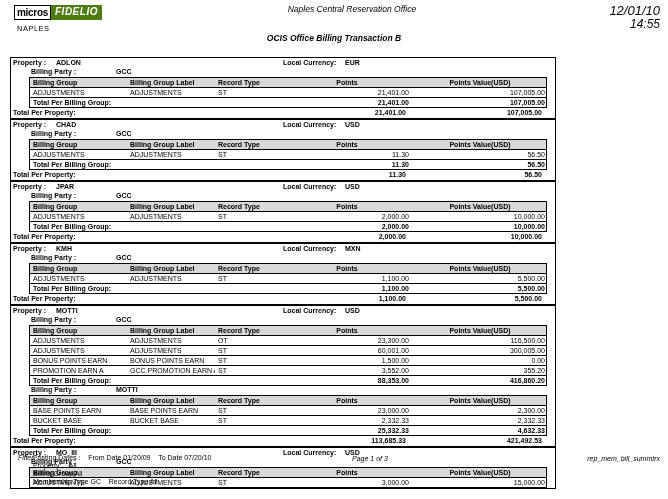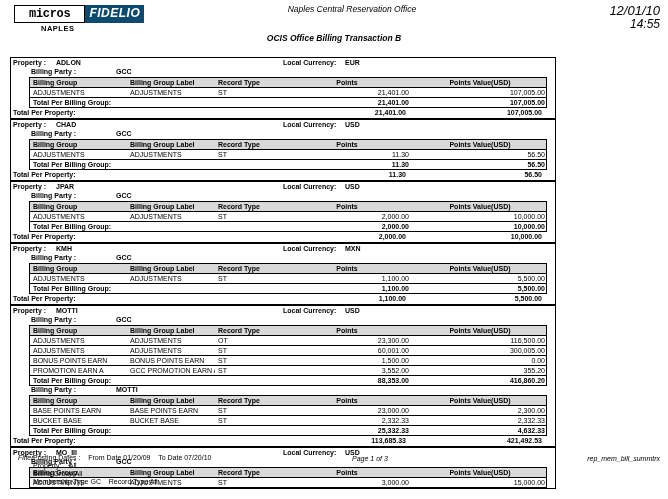--- a/index.html
+++ b/index.html
@@ -3,23 +3,23 @@
 <meta charset="utf-8">
 <style>
   * { margin:0; padding:0; box-sizing:border-box; }
   html,body { background:#fff; }
   body {
     width:668px; height:499px; position:relative; overflow:hidden;
     font-family:"Liberation Sans", sans-serif; color:#000; font-size:7px;
   }
   
   .logo { position:absolute; left:14px; top:5px; display:flex; align-items:stretch; }
-  .logo-micros { border:1px solid #000; font-weight:bold; font-size:12px; padding:1px 14px; letter-spacing:-0.3px;font-family:Liberation Mono, monospace; }
-  .logo-fidelio { background:#0c4a6e; color:#fff; font-weight:bold; font-style:italic; font-size:12px; padding:1px 4px; letter-spacing:0.5px; }
-  .hotel-code { position:absolute; left:17px; top:24px; font-weight:bold; font-size:7.5px; letter-spacing:0.5px;margin-left:24px; }
+  .logo-micros { border:1px solid #000; font-weight:bold; font-size:10px; padding:1px 2px; letter-spacing:-0.3px; }
+  .logo-fidelio { background:#4d7c0f; color:#fff; font-weight:bold; font-style:italic; font-size:10px; padding:1px 4px; letter-spacing:0.5px; }
+  .hotel-code { position:absolute; left:17px; top:24px; font-weight:normal; font-size:7.5px; letter-spacing:0.5px; }
   .office-title { position:absolute; left:0; top:4px; width:100%; text-align:center; font-style:italic; font-size:8.5px;padding-left:36px; }
   .report-title { position:absolute; left:0; top:33px; width:100%; text-align:center; font-style:italic; font-weight:bold; font-size:8.5px; }
   .hdr-date { position:absolute; right:8px; top:3px; font-style:italic; font-size:13px; }
   .hdr-time { position:absolute; right:8px; top:17px; font-style:italic; font-size:12px; }
 
   
   .report-frame { position:absolute; left:10px; top:57px; width:546px; border:1px solid #000; background:#fff; }
   .section { border-bottom:2px solid #000; }
   .section:last-child { border-bottom:none; }
 

